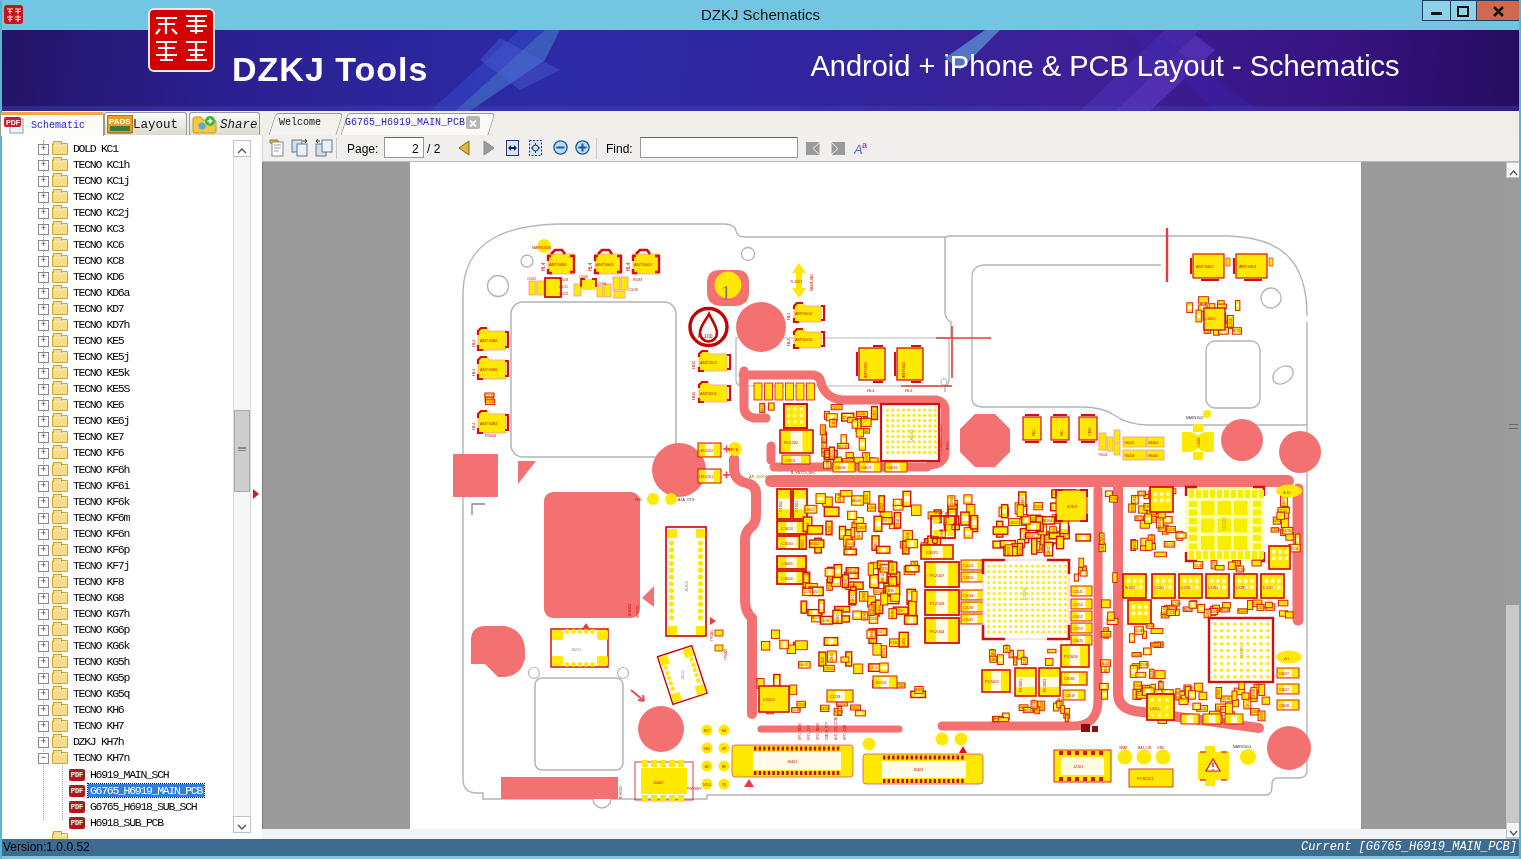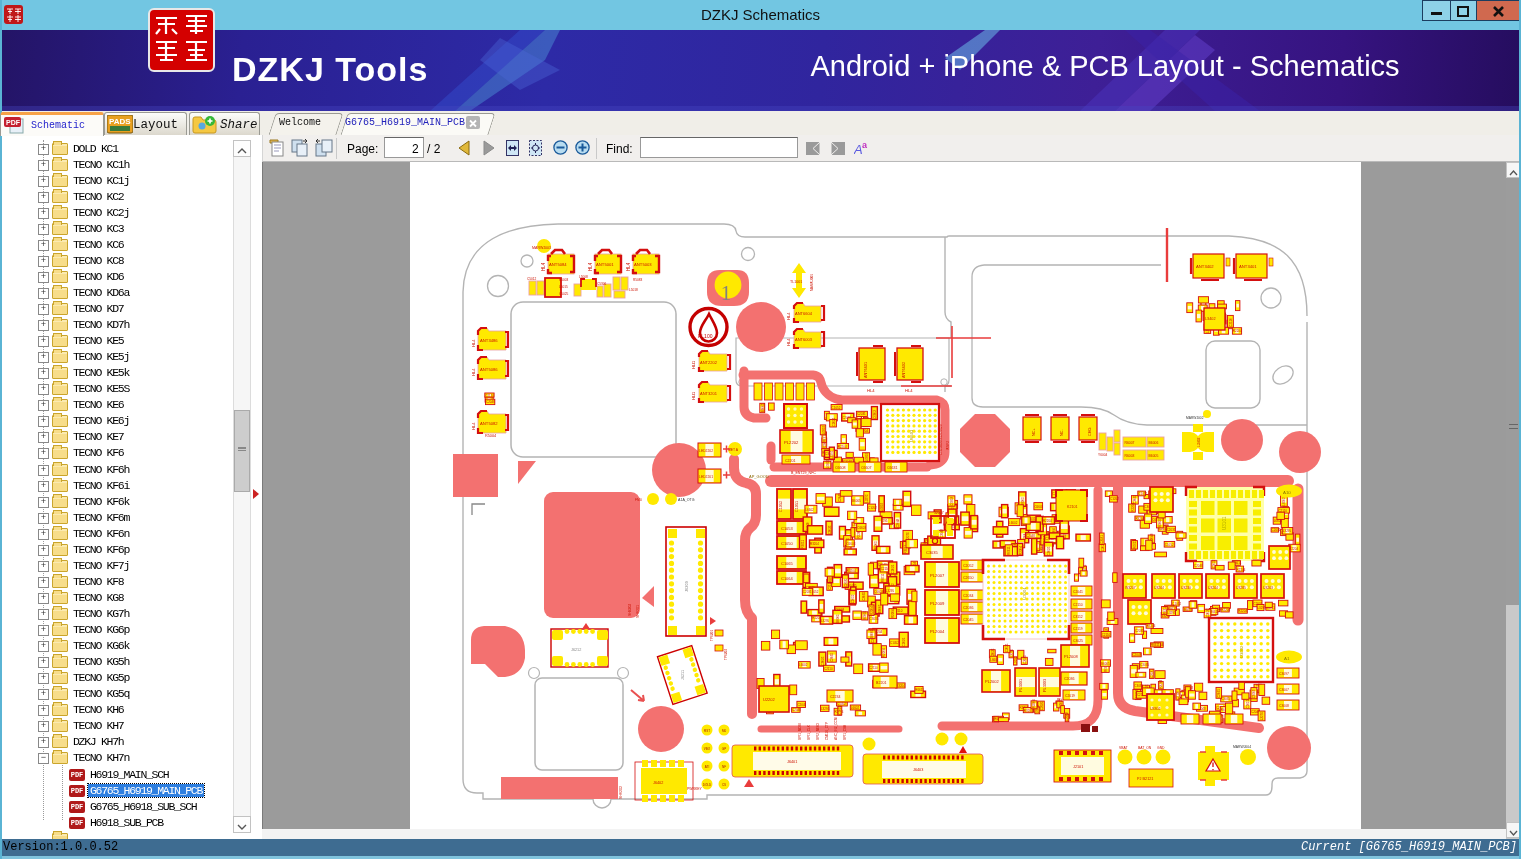--- a/index.html
+++ b/index.html
@@ -43,21 +43,21 @@
 
 .sb-btn { position:absolute; background:#fdfdfd; border:1px solid #c2c2c2; color:#555; text-align:center; }
 #tree-sb { left:233px; top:140px; width:18px; height:693px; background:#f6f6f6; border:1px solid #dcdcdc; }
 
 #content { left:262px; top:162px; width:1244px; height:667px; background:#9b9b9b; border-left:1px solid #7a7a7a; }
 #page { position:absolute; left:147px; top:0px; width:951px; height:667px; background:#fff; }
 #vsb { left:1506px; top:162px; width:15px; height:677px; background:#c9c9c9; }
 #hsb { left:262px; top:829px; width:1244px; height:10px; background:#f3f3f3; }
 
 #status { left:0; top:839px; width:1521px; height:17px; background:#3e6c91; color:#fff; }
-#status-l { position:absolute; left:3px; top:1px; font-size:12px; color:#000; font-family:Liberation Mono, monospace; }
+#status-l { position:absolute; left:3px; top:1px; font-size:12px; color:#000; font-family:Liberation Sans, sans-serif; }
 #status-r { position:absolute; right:4px; top:1px; font-size:12px; color:#fff; font-family:"Liberation Mono",monospace;font-style:italic; }
 #bottomstrip { left:0; top:856px; width:1521px; height:3px; background:#7fc3dd; }
 .tbico { position:absolute; top:139px; }
 .tbtxt { position:absolute; font-size:12px; color:#000; }
 .vline { position:absolute; width:1px; background:#c9c9c9; }
 </style></head>
 <body>
 
 <div id="titlebar" class="abs"></div>
 

